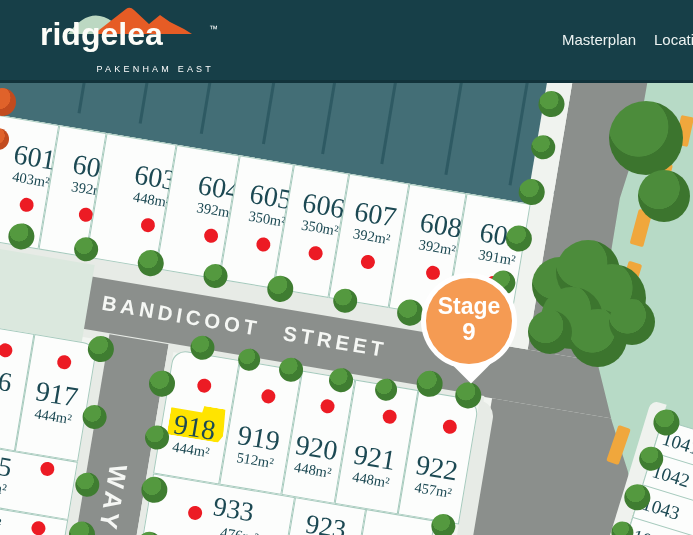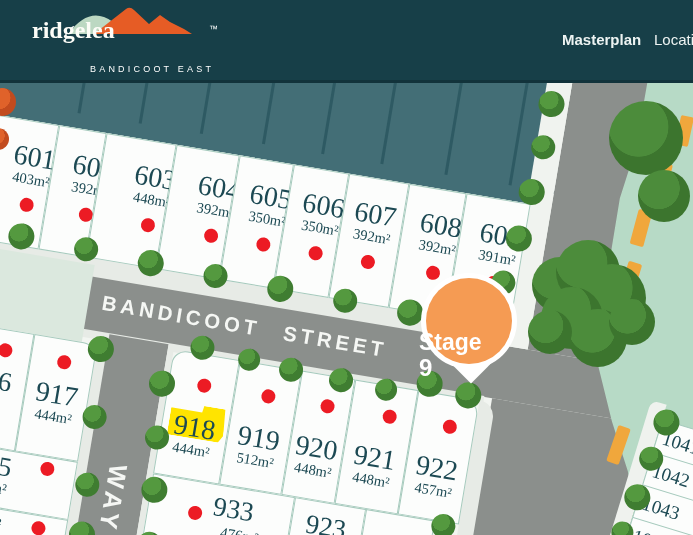--- a/index.html
+++ b/index.html
@@ -2,22 +2,22 @@
 <html><head>
 <meta charset="utf-8">
 <style>
   html,body{margin:0;padding:0;}
   body{width:693px;height:535px;position:relative;overflow:hidden;background:#F2F5F1;
        font-family:"Liberation Sans",sans-serif;}
   
   #header{position:absolute;left:0;top:0;width:693px;height:80px;background:#173F48;
           border-bottom:3px solid #12333B;z-index:40;}
   #logo{position:absolute;left:28px;top:4px;width:190px;height:74px;cursor:pointer;}
-  #logo .word{position:absolute;left:4px;top:14px;font-family:Liberation Serif, serif;font-weight:bold;
-          font-size:24px;color:#FDFDF8;letter-spacing:0px;line-height:1;}
+  #logo .word{position:absolute;left:12px;top:14px;font-family:Liberation Sans, sans-serif;font-weight:bold;
+          font-size:32px;color:#FDFDF8;letter-spacing:0px;line-height:1;}
   #logo .tm{position:absolute;left:181px;top:20px;font-size:9px;color:#FFF;}
   #logo .tagline{position:absolute;left:62px;top:60px;width:124px;text-align:right;font-size:9px;
           letter-spacing:3.2px;color:#FFF;white-space:nowrap;}
   #logo svg{position:absolute;left:38px;top:0px;}
   .nav-item{position:absolute;top:31px;font-size:15px;color:#EDF3F2;cursor:pointer;white-space:nowrap;}
   
   #map{position:absolute;left:0;top:0;width:693px;height:535px;z-index:1;}
   #tilt{position:absolute;left:-15px;top:60px;width:0;height:0;overflow:visible;
         transform:rotate(9.5deg);transform-origin:0 0;}
   #tilt *{box-sizing:border-box;}
@@ -55,21 +55,21 @@
   .rlot{position:absolute;left:14px;width:140px;height:34px;background:#FCFDFC;border:1.5px solid #A6CABD;
         display:flex;align-items:center;padding-left:5px;cursor:pointer;}
   .rlot .lot-id{font-size:19px;}
   #sold-sign{position:absolute;left:258px;top:79px;width:91px;height:39px;background:#FFFFFF;z-index:10;
         display:flex;align-items:center;justify-content:center;font-family:"Liberation Serif",serif;
         font-weight:bold;font-size:24px;letter-spacing:3px;color:#1A4750;}
   #stage-pin{position:absolute;left:0;top:0;z-index:12;cursor:pointer;}
   #stage-pin .wc{position:absolute;left:421px;top:273px;width:96px;height:96px;border-radius:50%;background:#FFF;}
   #stage-pin .diam{position:absolute;left:453px;top:340px;width:36px;height:36px;background:#FFF;transform:rotate(45deg);}
   #stage-pin .oc{position:absolute;left:426px;top:278px;width:86px;height:86px;border-radius:50%;background:#F59B53;}
-  #stage-pin .txt{position:absolute;left:419px;top:294px;width:100px;color:#FFF;font-weight:bold;margin-top:36px;}
+  #stage-pin .txt{position:absolute;left:419px;top:294px;width:100px;text-align:center;color:#FFF;font-weight:bold;}
   #stage-pin .t1{font-size:23px;line-height:1.1;}
   #stage-pin .t2{font-size:24px;line-height:1.1;}
   .frag{position:absolute;font-family:"Liberation Serif",serif;color:#1C4953;}
   .cornerband{position:absolute;left:544px;top:254px;width:16px;height:290px;background:#E7EBE6;border-top-right-radius:18px;}
 </style>
 </head>
 <body>
 
 <div id="map">
   <div id="tilt">
@@ -313,17 +313,17 @@
   </div>
 
 <div id="header">
   <div id="logo">
     <svg width="140" height="32" viewBox="0 0 140 32">
       <path d="M2,30 Q20,6 38,13 Q49,17 55,27 L57,30 Z" fill="#BCD8C2"></path>
       <path d="M28,30 L60,5 Q64,2 68,6 L83,20 L94,11 L104,18 L118,25 L126,30 Z" fill="#E65C25"></path>
     </svg>
     <div class="word">ridgelea</div>
     <div class="tm">™</div>
-    <div class="tagline">BANDICOOT EAST</div>
+    <div class="tagline">PAKENHAM EAST</div>
   </div>
-  <span class="nav-item" style="left:562px;font-weight:bold;">Masterplan</span>
+  <span class="nav-item" style="left:562px;">Masterplan</span>
   <span class="nav-item" style="left:654px;">Location</span>
 </div>
 
 </body></html>

